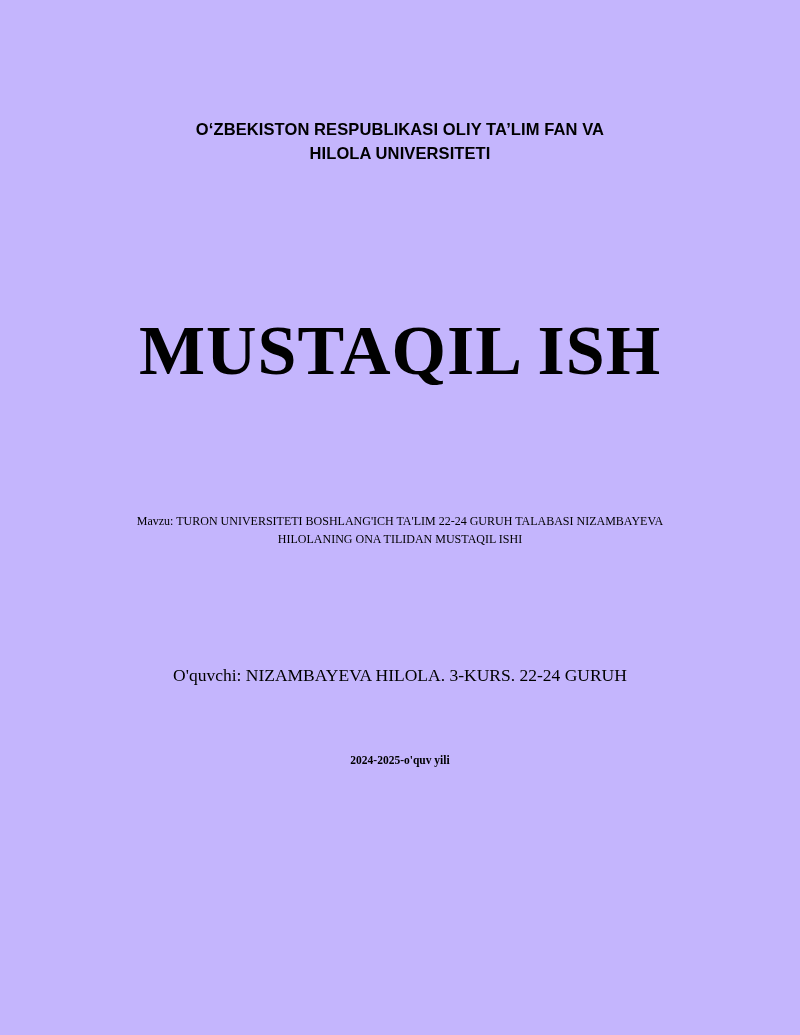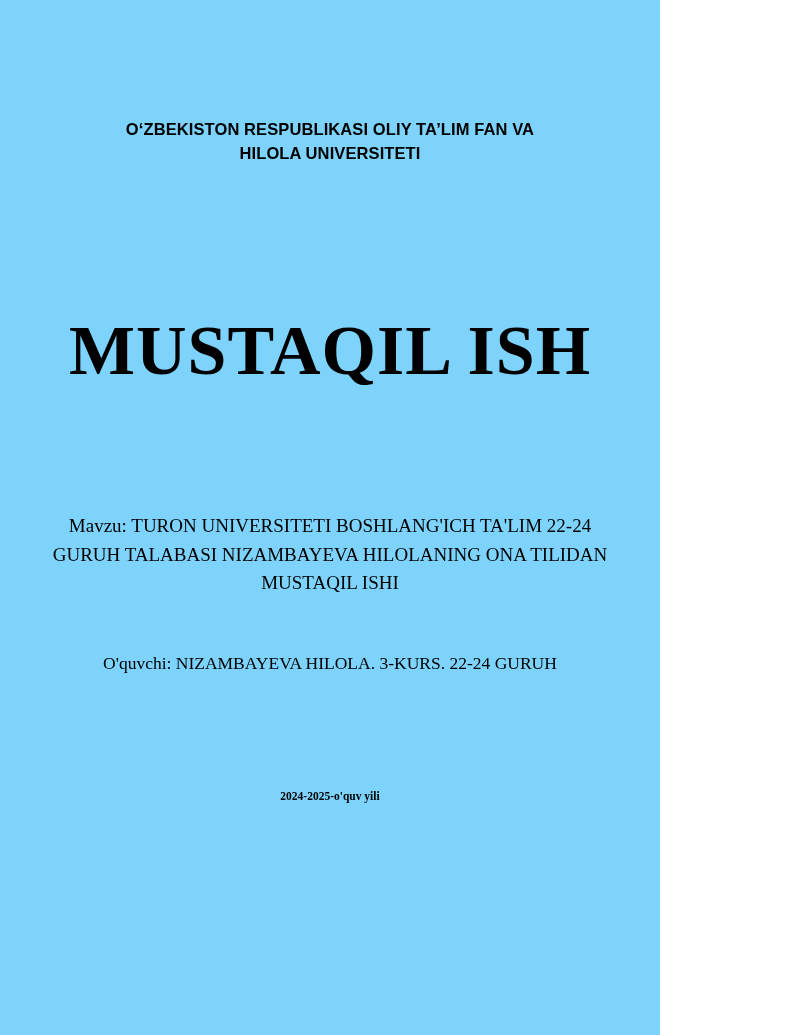--- a/index.html
+++ b/index.html
@@ -9,23 +9,23 @@
   }
   body {
     width: 800px;
     height: 1035px;
     font-family: "Liberation Serif", serif;
     color: #000000;
     overflow: hidden;
   }
   .page {
     position: relative;
-    width: 660px;
+    width: 800px;
     height: 1035px;
-    background: #7dd3fc;
+    background: #c4b5fd;
     box-sizing: border-box;
     display: flex;
     flex-direction: column;
     align-items: center;
   }
   .header-block {
     margin-top: 118px;
     width: 560px;
     text-align: center;
     font-family: "Liberation Sans", sans-serif;
@@ -44,33 +44,33 @@
     font-weight: bold;
     font-size: 70px;
     letter-spacing: 1px;
     line-height: 1.05;
   }
   .subject-block {
     margin-top: 78px;
     width: 580px;
     text-align: center;
     font-family: "Liberation Serif", serif;
-    font-size: 19px;
+    font-size: 12px;
     line-height: 1.5;
   }
   .author-block {
-    margin-top: 52px;
+    margin-top: 114px;
     width: 620px;
     text-align: center;
     font-family: "Liberation Serif", serif;
     font-size: 17.5px;
     line-height: 1.5;
   }
   .year-block {
-    margin-top: 114px;
+    margin-top: 66px;
     width: 500px;
     text-align: center;
     font-family: "Liberation Serif", serif;
     font-weight: bold;
     font-size: 11.5px;
   }
 </style>
 </head>
 <body>
 

